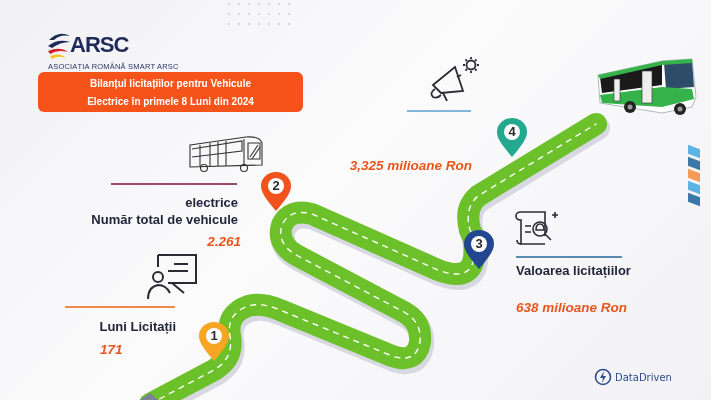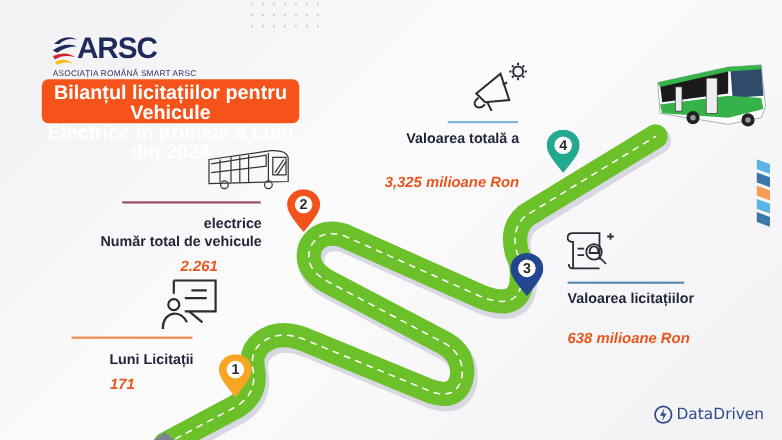--- a/index.html
+++ b/index.html
@@ -1,31 +1,31 @@
 <!DOCTYPE html>
 <html><head>
 <meta charset="utf-8">
 <style>
   html,body{margin:0;padding:0;}
   body{width:711px;height:400px;overflow:hidden;position:relative;
        background:linear-gradient(135deg,#f1f1f4 0%,#fbfbfc 45%,#f2f2f5 100%);
        font-family:"Liberation Sans",sans-serif;}
   .abs{position:absolute;}
-  .logo-text{font-weight:bold;font-size:27px;color:#1e2a5a;letter-spacing:-1px;left:70px;top:28px;line-height:33px;}
+  .logo-text{font-weight:bold;font-size:22px;color:#1e2a5a;letter-spacing:-1px;left:70px;top:28px;line-height:33px;}
   .logo-sub{font-size:7.5px;color:#2a3566;left:48px;top:62px;letter-spacing:0.2px;}
-  .title-box{left:38px;top:72px;width:234px;height:40px;background:#f5531a;border-radius:6px;
-             color:#fff;font-weight:bold;font-size:18px;line-height:18px;text-align:center;padding-top:3px;box-sizing:border-box;}
+  .title-box{left:38px;top:72px;width:265px;height:40px;background:#f5531a;border-radius:6px;
+             color:#fff;font-weight:bold;font-size:10px;line-height:18px;text-align:center;padding-top:3px;box-sizing:border-box;}
   .lbl{color:#22263a;font-weight:bold;font-size:13px;line-height:17px;}
   .val{color:#e8561e;font-weight:bold;font-size:13.5px;font-style:italic;}
   .rule{height:2px;}
   .road-svg{left:0;top:0;}
   .pin{position:absolute;width:30px;height:40px;}
   .pin-num{position:absolute;left:7px;top:6px;width:16px;height:16px;border-radius:50%;background:#fff;
            color:#2b2b2b;font-weight:bold;font-size:13px;line-height:16px;text-align:center;}
-  .dd{left:594px;top:368px;font-size:14px;color:#2d4a8a;font-family:"DejaVu Sans",sans-serif;}
+  .dd{left:594px;top:368px;font-size:10px;color:#2d4a8a;font-family:"DejaVu Sans",sans-serif;}
   .stripe{position:absolute;left:688px;width:12px;height:9px;transform:skewY(20deg);}
 </style>
 </head>
 <body>
 
 <svg class="abs" style="left:225px;top:0;" width="80" height="28">
   <g fill="#c9c9d2">
     <circle cx="4" cy="4" r="1"></circle>
       <circle cx="14" cy="4" r="1"></circle>
       <circle cx="24" cy="4" r="1"></circle>
@@ -124,21 +124,21 @@
     <path d="M6 16 L56 8 L56 18 L6 24"></path>
     <circle cx="18" cy="35" r="3.5"></circle>
       <circle cx="58" cy="35" r="3.5"></circle>
   </g>
 </svg>
 <div class="abs rule" style="left:111px;top:183px;width:126px;background:#9b4a68;height:1.5px;"></div>
 <div class="abs lbl" style="left:60px;top:194px;width:178px;text-align:right;">
   <div>electrice</div>
   <div>Număr total de vehicule</div>
 </div>
-<div class="abs val" style="left:132px;top:234px;width:98px;text-align:center;">2.261</div>
+<div class="abs val" style="left:143px;top:234px;width:98px;text-align:right;">2.261</div>
 
 <svg class="abs" style="left:146px;top:253px;" width="56" height="50">
   <g fill="none" stroke="#2b2b35" stroke-width="2">
     <path d="M12 2 L50 2 L50 30 L22 30"></path>
     <path d="M12 2 L12 14"></path>
     <path d="M28 11 L42 11 M22 18 L42 18"></path>
     <circle cx="12" cy="24" r="5"></circle>
     <path d="M2 46 Q2 34 12 32 Q20 32 24 40"></path>
     <path d="M26 30 L38 40"></path>
   </g>
@@ -152,21 +152,20 @@
     <path d="M6 30 L28 12 L36 36 L14 38 Z"></path>
     <path d="M8 34 Q2 38 6 42 Q10 44 14 40"></path>
     <path d="M16 38 L20 46"></path>
     <path d="M30 22 L34 20"></path>
     <circle cx="44" cy="10" r="4.5"></circle>
     <path d="M44 2 L44 4 M44 16 L44 18 M36 10 L38 10 M50 10 L52 10 M38.5 4.5 L40 6 M48 14 L49.5 15.5 M38.5 15.5 L40 14 M48 6 L49.5 4.5"></path>
   </g>
 </svg>
 <div class="abs rule" style="left:407px;top:110px;width:64px;background:#7fb6d9;height:1.5px;"></div>
 <div class="abs lbl" style="left:340px;top:117px;width:132px;text-align:right;">
-  <div>Valoarea totală a</div>
 </div>
 <div class="abs val" style="left:322px;top:158px;width:150px;text-align:right;">3,325 milioane Ron</div>
 
 <svg class="abs" style="left:515px;top:208px;" width="46" height="42">
   <g fill="none" stroke="#2b2b35" stroke-width="1.6">
     <path d="M6 4 L30 4 L30 28 M6 4 Q1 4 1 8 Q1 12 6 12 L6 36 L30 36"></path>
     <path d="M6 36 Q2 36 2 32"></path>
     <path d="M10 18 L16 18 M10 24 L16 24"></path>
     <circle cx="25" cy="21" r="7"></circle>
     <path d="M30 26 L36 32"></path>

